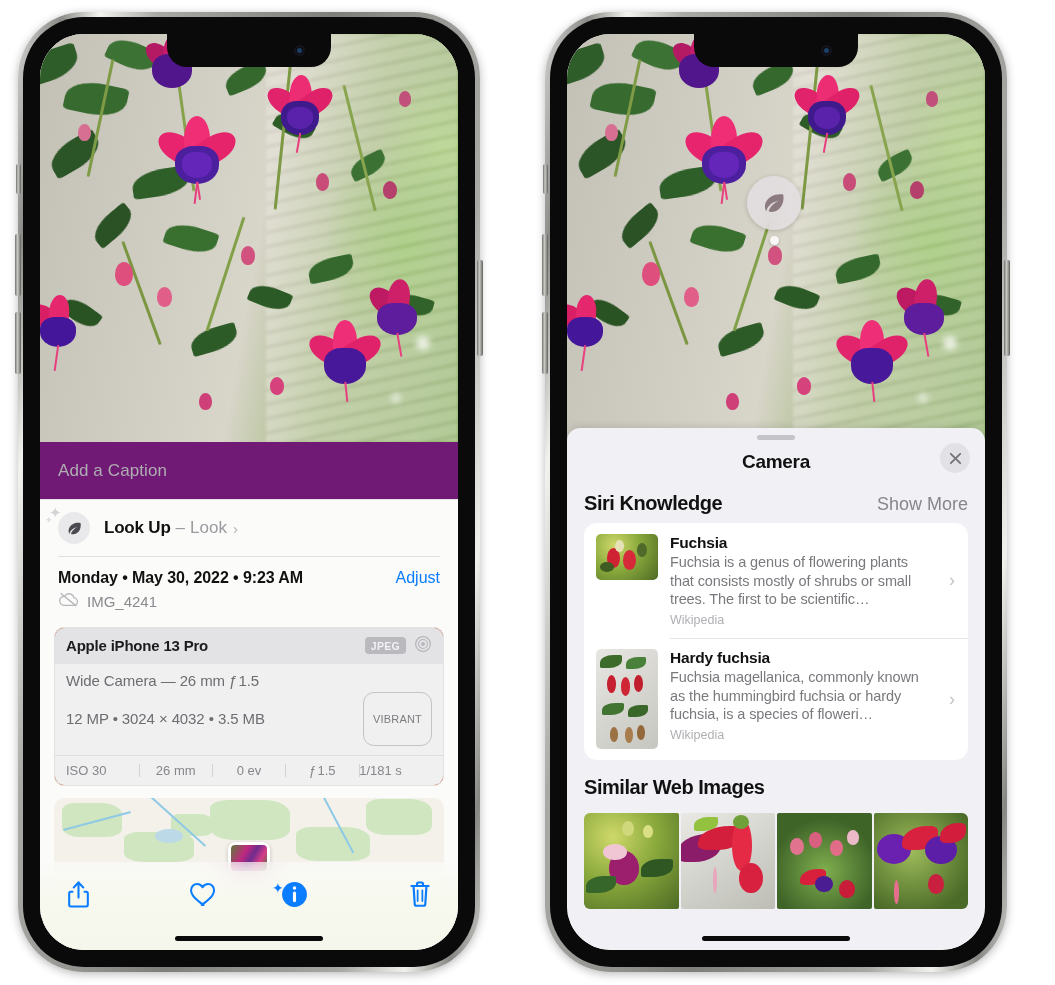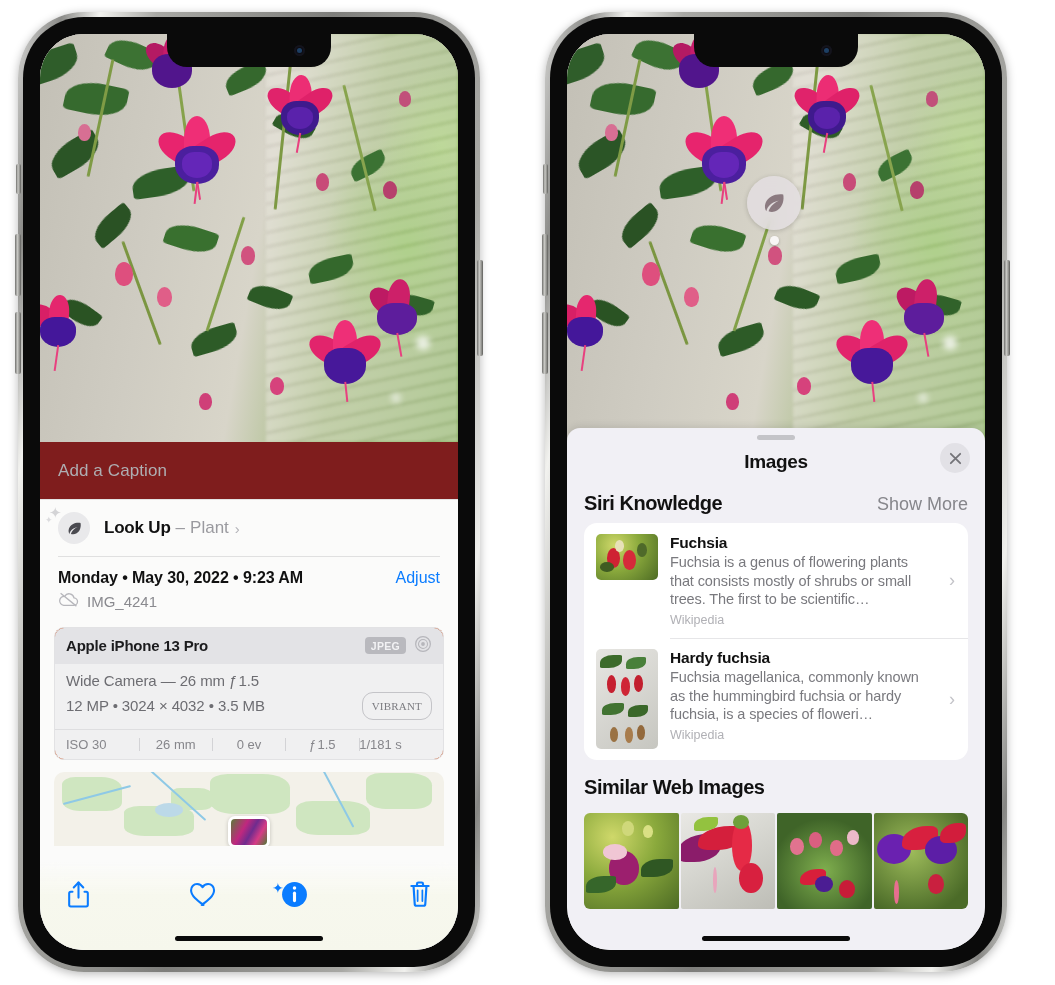--- a/index.html
+++ b/index.html
@@ -105,21 +105,21 @@
   }
   .lu-dot {
     position:absolute; width:9px; height:9px; border-radius:50%;
     background: rgba(250,248,248,.95); z-index:20;
     box-shadow: 0 1px 3px rgba(0,0,0,.25);
   }
 
   
   .sheet { position:absolute; left:0; right:0; top:408px; bottom:0; background:#fbfbfa; }
   .caption-row {
-    height:58px; background:#7f1d1d; display:flex; align-items:center;
+    height:58px; background:#701a75; display:flex; align-items:center;
     padding:0 18px; border-bottom:.5px solid #e3e3e3;
   }
   .caption-ph { font-size:17px; color:#aeaeb2; letter-spacing:.1px; }
 
   .lookup-row {
     height:56px; display:flex; align-items:center; padding:0 18px; position:relative;
     background:#fbfbfa;
   }
   .lu-circle {
     width:32px; height:32px; border-radius:50%; background:#e9e9eb;
@@ -153,21 +153,21 @@
   .jpeg {
     background:#b9b9be; color:#f2f2f4; font-size:10.5px; font-weight:700;
     padding:2.5px 6px; border-radius:4px; letter-spacing:.3px;
   }
   .cam-body { padding:8px 11px 9px; background:#f0f0f1; }
   .cam-l1 { font-size:15px; color:#6d6d72; letter-spacing:-.1px; }
   .cam-l2 { display:flex; align-items:center; justify-content:space-between; margin-top:3px; }
   .cam-l2 span.t { font-size:15px; color:#6d6d72; letter-spacing:-.1px; }
   .vibrant {
     font-size:11px; color:#7c7c81; border:1px solid #c4c4c8; border-radius:11px;
-    padding:7px 9px; letter-spacing:.2px;font-family:Liberation Serif, serif;
+    padding:20px 9px; letter-spacing:.2px;
   }
   .cam-foot {
     border-top:.5px solid #dedee0; background:#f0f0f1;
     display:flex; align-items:center; padding:7px 11px;
   }
   .cam-foot .cell { flex:1; text-align:center; font-size:13px; color:#86868b; }
   .cam-foot .cell:first-child { text-align:left; }
   .cam-foot .cell:last-child  { text-align:left; }
   .cam-foot .sep { width:.5px; height:13px; background:#d3d3d6; }
 
@@ -351,21 +351,21 @@
           <div class="lu-circle">
             <span class="sparkle-a">✦</span>
             <span class="sparkle-b">✦</span>
             <svg width="17" height="17" viewBox="0 0 24 24" aria-hidden="true">
               <path d="M20.5 4.2C13.8 3.2 6.6 5.7 4.2 12.1c-1.2 3.2-.4 6 .7 7.6.5-2.3 2-5 4.6-6.9 2.4-1.8 5-2.6 6.9-2.9-2.1.9-4.6 2.5-6.5 4.6-1.6 1.8-2.5 3.7-2.9 5.2 2.1.8 5.2.9 8.1-.9 5.2-3.3 6.4-10 5.4-14.6z" fill="#4a4a50"></path>
             </svg>
           </div>
           <div class="lu-text">
             <span class="b">Look Up</span>
             <span class="g">–</span>
-            <span class="g">Plant</span>
+            <span class="g">Look</span>
             <span class="chev">›</span>
           </div>
         </div>
         <div class="hr"></div>
 
         <div class="meta">
           <div class="meta-line1">
             <span class="meta-date">Monday • May 30, 2022 • 9:23 AM</span>
             <span class="adjust">Adjust</span>
           </div>
@@ -561,21 +561,21 @@
           <svg width="26" height="26" viewBox="0 0 24 24" aria-hidden="true">
             <path d="M20.5 4.2C13.8 3.2 6.6 5.7 4.2 12.1c-1.2 3.2-.4 6 .7 7.6.5-2.3 2-5 4.6-6.9 2.4-1.8 5-2.6 6.9-2.9-2.1.9-4.6 2.5-6.5 4.6-1.6 1.8-2.5 3.7-2.9 5.2 2.1.8 5.2.9 8.1-.9 5.2-3.3 6.4-10 5.4-14.6z" fill="#8b7a80"></path>
           </svg>
         </div>
         <div class="lu-dot" style="left:203px;top:202px;"></div>
       </div>
 
       <div class="results">
         <div class="grabber"></div>
         <div class="res-head">
-          <span class="res-title">Images</span>
+          <span class="res-title">Camera</span>
           <div class="close-btn">
             <svg width="15" height="15" viewBox="0 0 16 16" aria-hidden="true">
               <path d="M3 3 L13 13 M13 3 L3 13" stroke="#737378" stroke-width="1.9" stroke-linecap="round"></path>
             </svg>
           </div>
         </div>
 
         <div class="sec-head">
           <span class="sec-title">Siri Knowledge</span>
           <span class="show-more">Show More</span>

